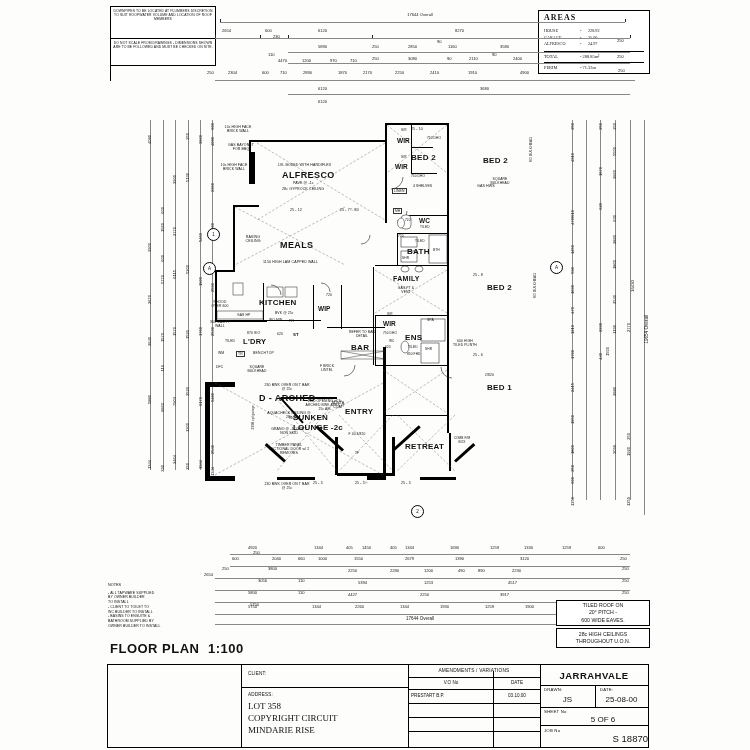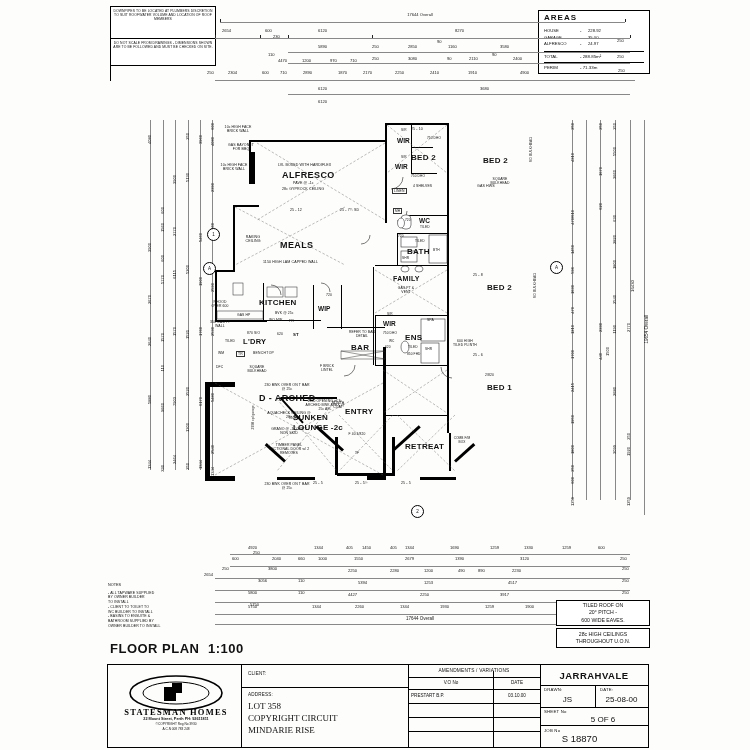--- a/index.html
+++ b/index.html
@@ -43,21 +43,21 @@
 <div id="sheet">
 
   <div class="ab notebox" style="left:110px;top:6px;width:100px;height:29px;">
     <div class="tiny ctr">DOWNPIPES TO BE LOCATED AT PLUMBERS DISCRETION TO SUIT ROOFWATER VOLUME AND LOCATION OF ROOF MEMBERS</div>
   </div>
   <div class="ab notebox" style="left:110px;top:38px;width:100px;height:23px;">
     <div class="tiny ctr">DO NOT SCALE FROM DRAWINGS - DIMENSIONS SHOWN ARE TO BE FOLLOWED AND MUST BE CHECKED ON SITE.</div>
   </div>
   <div class="ab" style="left:110px;top:6px;width:0.8px;height:75px;background:#000;"></div>
 
-  <div class="ab" style="left:538px;top:10px;width:110px;height:62px;border:0.9px solid #000;background:#fff;">
+  <div class="ab" style="left:538px;top:10px;width:110px;height:62px;border:0.9px solid #000;background:#fff;font-family:Liberation Serif, serif;">
     <div class="ab" style="left:5px;top:2px;font-size:8px;font-weight:700;letter-spacing:1px;border-bottom:1px solid #000;padding-bottom:0px;">AREAS</div>
     <div class="ab" style="left:5px;top:17px;width:100px;">
       <div style="display:flex;font-size:4.2px;line-height:1.55;">
         <span style="width:36px;">HOUSE</span>
         <span style="width:8px;">-</span>
         <span>228.92</span>
       </div>
       <div style="display:flex;font-size:4.2px;line-height:1.55;">
         <span style="width:36px;">GARAGE</span>
         <span style="width:8px;">-</span>
@@ -606,31 +606,20 @@
 
     <div class="tbdiv" style="left:300px;top:12px;width:132px;height:0.8px;"></div>
     <div class="tbdiv" style="left:300px;top:24px;width:132px;height:0.8px;"></div>
     <div class="tbdiv" style="left:300px;top:38px;width:132px;height:0.8px;"></div>
     <div class="tbdiv" style="left:300px;top:52px;width:132px;height:0.8px;"></div>
     <div class="tbdiv" style="left:300px;top:66px;width:132px;height:0.8px;"></div>
     <div class="tbdiv" style="left:385px;top:6px;width:0.8px;height:76px;"></div>
 
     <div class="tbdiv" style="left:133px;top:22px;width:167px;height:0.8px;"></div>
 
-    <div class="ab" style="left:6px;top:6px;width:124px;height:58px;">
-      <svg width="124" height="58" style="position:absolute;left:0;top:0;">
-        <ellipse cx="62" cy="22" rx="46" ry="17" fill="none" stroke="#000" stroke-width="1.6"></ellipse>
-        <ellipse cx="62" cy="22" rx="33" ry="11" fill="none" stroke="#000" stroke-width="1"></ellipse>
-        <path d="M50 30 L50 16 L58 16 L58 12 L68 12 L68 22 L62 22 L62 30 Z" fill="#000"></path>
-        <text x="62" y="44" font-family="Liberation Serif, serif" font-size="8.5" font-weight="bold" text-anchor="middle" letter-spacing="1.2" fill="#000">STATESMAN HOMES</text>
-      </svg>
-      <div class="ab ctr" style="left:0;top:46px;width:124px;font-size:3.8px;font-weight:700;">22 Mount Street, Perth    PH: 92611811</div>
-      <div class="ab ctr" style="left:0;top:51px;width:124px;font-size:3.2px;">©COPYRIGHT  Reg No 3930</div>
-      <div class="ab ctr" style="left:0;top:56px;width:124px;font-size:3.2px;">A.C.N  008 783 248</div>
-    </div>
 
     <div class="ab tb-label" style="left:140px;top:6px;">CLIENT:</div>
     <div class="ab tb-val" style="left:140px;top:13px;font-size:6px;"></div>
     <div class="ab tb-label" style="left:140px;top:27px;">ADDRESS:</div>
     <div class="ab tb-val" style="left:140px;top:36px;font-size:9px;">LOT 358</div>
     <div class="ab tb-val" style="left:140px;top:48px;font-size:9px;">COPYRIGHT CIRCUIT</div>
     <div class="ab tb-val" style="left:140px;top:60px;font-size:9px;">MINDARIE RISE</div>
 
     <div class="ab ctr" style="left:300px;top:3px;width:132px;font-size:4.8px;letter-spacing:.2px;">AMENDMENTS / VARIATIONS</div>
     <div class="ab ctr" style="left:302px;top:15px;width:82px;font-size:4.6px;">V.O No</div>
@@ -639,16 +628,16 @@
     <div class="ab ctr" style="left:387px;top:28px;width:44px;font-size:4.6px;">03.10.00</div>
 
     <div class="ab ctr" style="left:432px;top:5px;width:108px;font-size:9.5px;font-weight:700;letter-spacing:.5px;">JARRAHVALE</div>
     <div class="ab tb-label" style="left:436px;top:22px;font-size:4.3px;">DRAWN:</div>
     <div class="ab ctr" style="left:432px;top:30px;width:55px;font-size:8px;">JS</div>
     <div class="ab tb-label" style="left:492px;top:22px;font-size:4.3px;">DATE:</div>
     <div class="ab ctr" style="left:487px;top:30px;width:53px;font-size:8px;">25-08-00</div>
     <div class="ab tb-label" style="left:436px;top:44px;font-size:4.3px;">SHEET No</div>
     <div class="ab ctr" style="left:450px;top:50px;width:90px;font-size:8px;">5 OF 6</div>
     <div class="ab tb-label" style="left:436px;top:63px;font-size:4.3px;">JOB No</div>
-    <div class="ab ctr" style="left:429px;top:68px;width:85px;font-size:9.5px;">S 18870</div>
+    <div class="ab ctr" style="left:455px;top:68px;width:85px;font-size:9.5px;text-align:right;">S 18870</div>
   </div>
 
 </div>
 
 </body></html>

